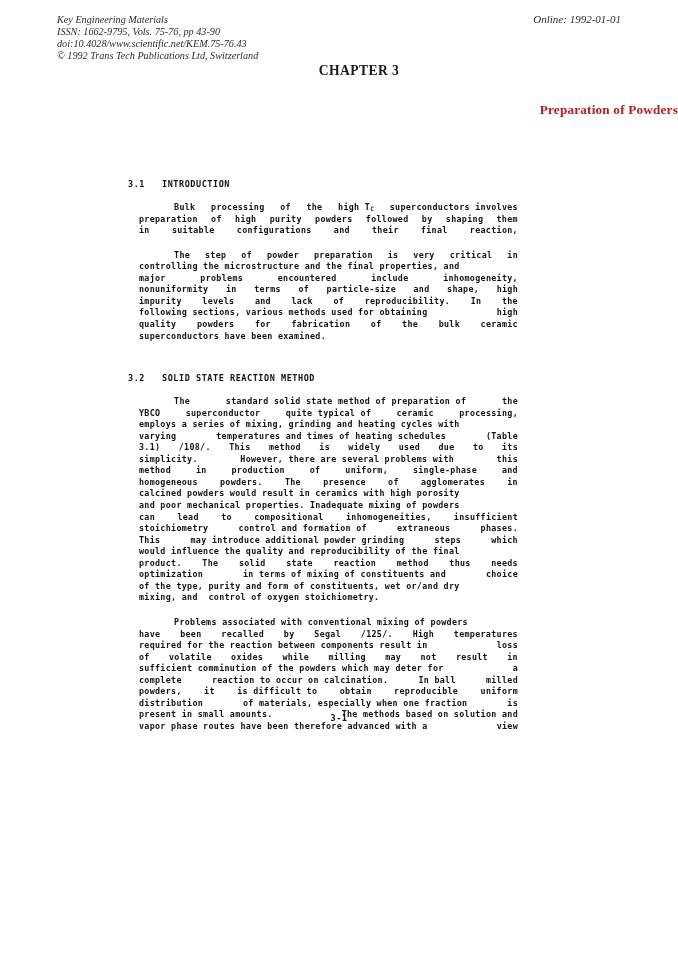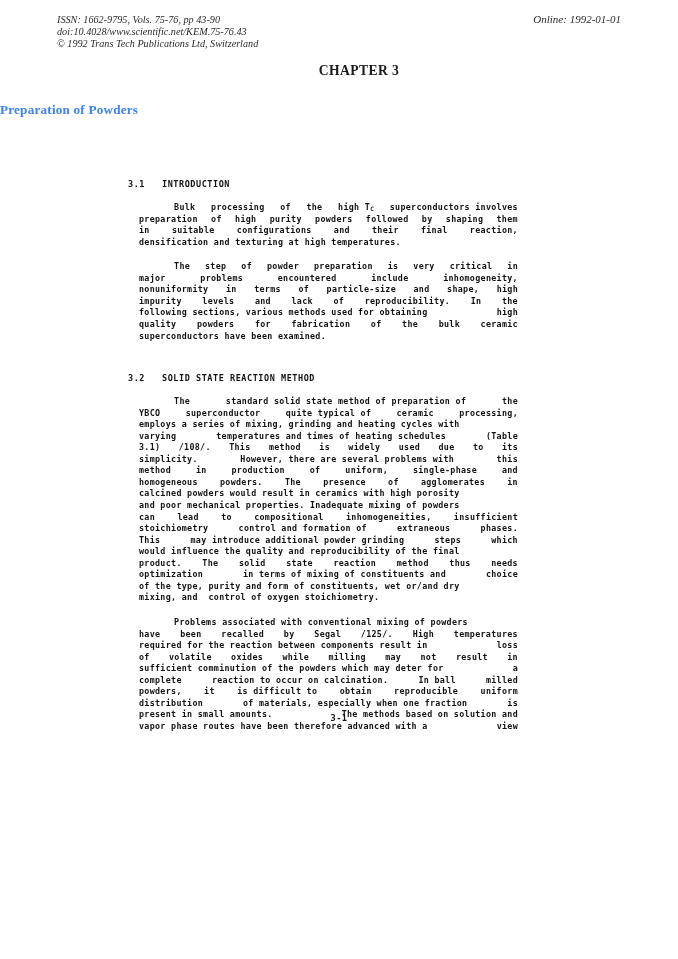--- a/index.html
+++ b/index.html
@@ -56,26 +56,26 @@
     font-size: 13.6px;
     letter-spacing: 0.4px;
     color: #1a1a1a;
     padding-left: 40px;
   }
   .chapter-title {
     position: absolute;
     left: 0;
     right: 0;
     top: 102px;
-    text-align: left;
+    text-align: right;
     font-family: "Liberation Serif", "DejaVu Serif", serif;
     font-weight: bold;
     font-size: 13.2px;
     letter-spacing: 0.2px;
-    color: #3b82f6;
+    color: #b91c1c;
   }
 
   
   .body-col {
     position: absolute;
     left: 128px;
     top: 179px;
     width: 401px;
     font-family: "DejaVu Sans Mono", "Liberation Mono", monospace;
     font-size: 8.35px;
@@ -140,42 +140,43 @@
     letter-spacing: 0.5px;
     color: #121212;
   }
 </style>
 </head>
 <body>
 
 <div class="page">
 
   <div class="pub-header">
+    <span class="row">Key Engineering Materials</span>
     <span class="row">ISSN: 1662-9795, Vols. 75-76, pp 43-90</span>
     <span class="row">doi:10.4028/www.scientific.net/KEM.75-76.43</span>
     <span class="row">© 1992 Trans Tech Publications Ltd, Switzerland</span>
     <span class="pub-online">Online: 1992-01-01</span>
   </div>
 
   <div class="chapter-label">CHAPTER 3</div>
   <div class="chapter-title">Preparation of Powders</div>
 
   <div class="body-col">
 
     <div class="sec-head">3.1   INTRODUCTION</div>
 
     <div class="para gap-a">
       <span class="ln just"><span><span class="indent"></span><span>Bulk</span></span><span>processing</span><span>of</span><span>the</span><span><span>high</span> T<sub>C</sub></span><span>superconductors involves</span></span>
       <span class="ln just"><span>preparation</span><span>of</span><span>high</span><span>purity</span><span>powders</span><span>followed</span><span>by</span><span>shaping</span><span>them</span></span>
       <span class="ln just"><span>in</span><span>suitable</span><span>configurations</span><span>and</span><span>their</span><span>final</span><span>reaction,</span></span>
-      <span class="ln">densification and texturing at high temperatures.</span>
     </div>
 
     <div class="para gap-b">
       <span class="ln just"><span><span class="indent"></span><span>The</span></span><span>step</span><span>of</span><span>powder</span><span>preparation</span><span>is</span><span>very</span><span>critical</span><span>in</span></span>
+      <span class="ln">controlling the microstructure and the final properties, and</span>
       <span class="ln just"><span>major</span><span>problems</span><span>encountered</span><span>include</span><span>inhomogeneity,</span></span>
       <span class="ln just"><span>nonuniformity</span><span>in</span><span>terms</span><span>of</span><span>particle-size</span><span>and</span><span>shape,</span><span>high</span></span>
       <span class="ln just"><span>impurity</span><span>levels</span><span>and</span><span>lack</span><span>of</span><span>reproducibility.</span><span>In</span><span>the</span></span>
       <span class="ln just"><span>following sections, various methods used for obtaining</span><span>high</span></span>
       <span class="ln just"><span>quality</span><span>powders</span><span>for</span><span>fabrication</span><span>of</span><span>the</span><span>bulk</span><span>ceramic</span></span>
       <span class="ln">superconductors have been examined.</span>
     </div>
 
     <div class="sec-head second">3.2   SOLID STATE REACTION METHOD</div>
 

